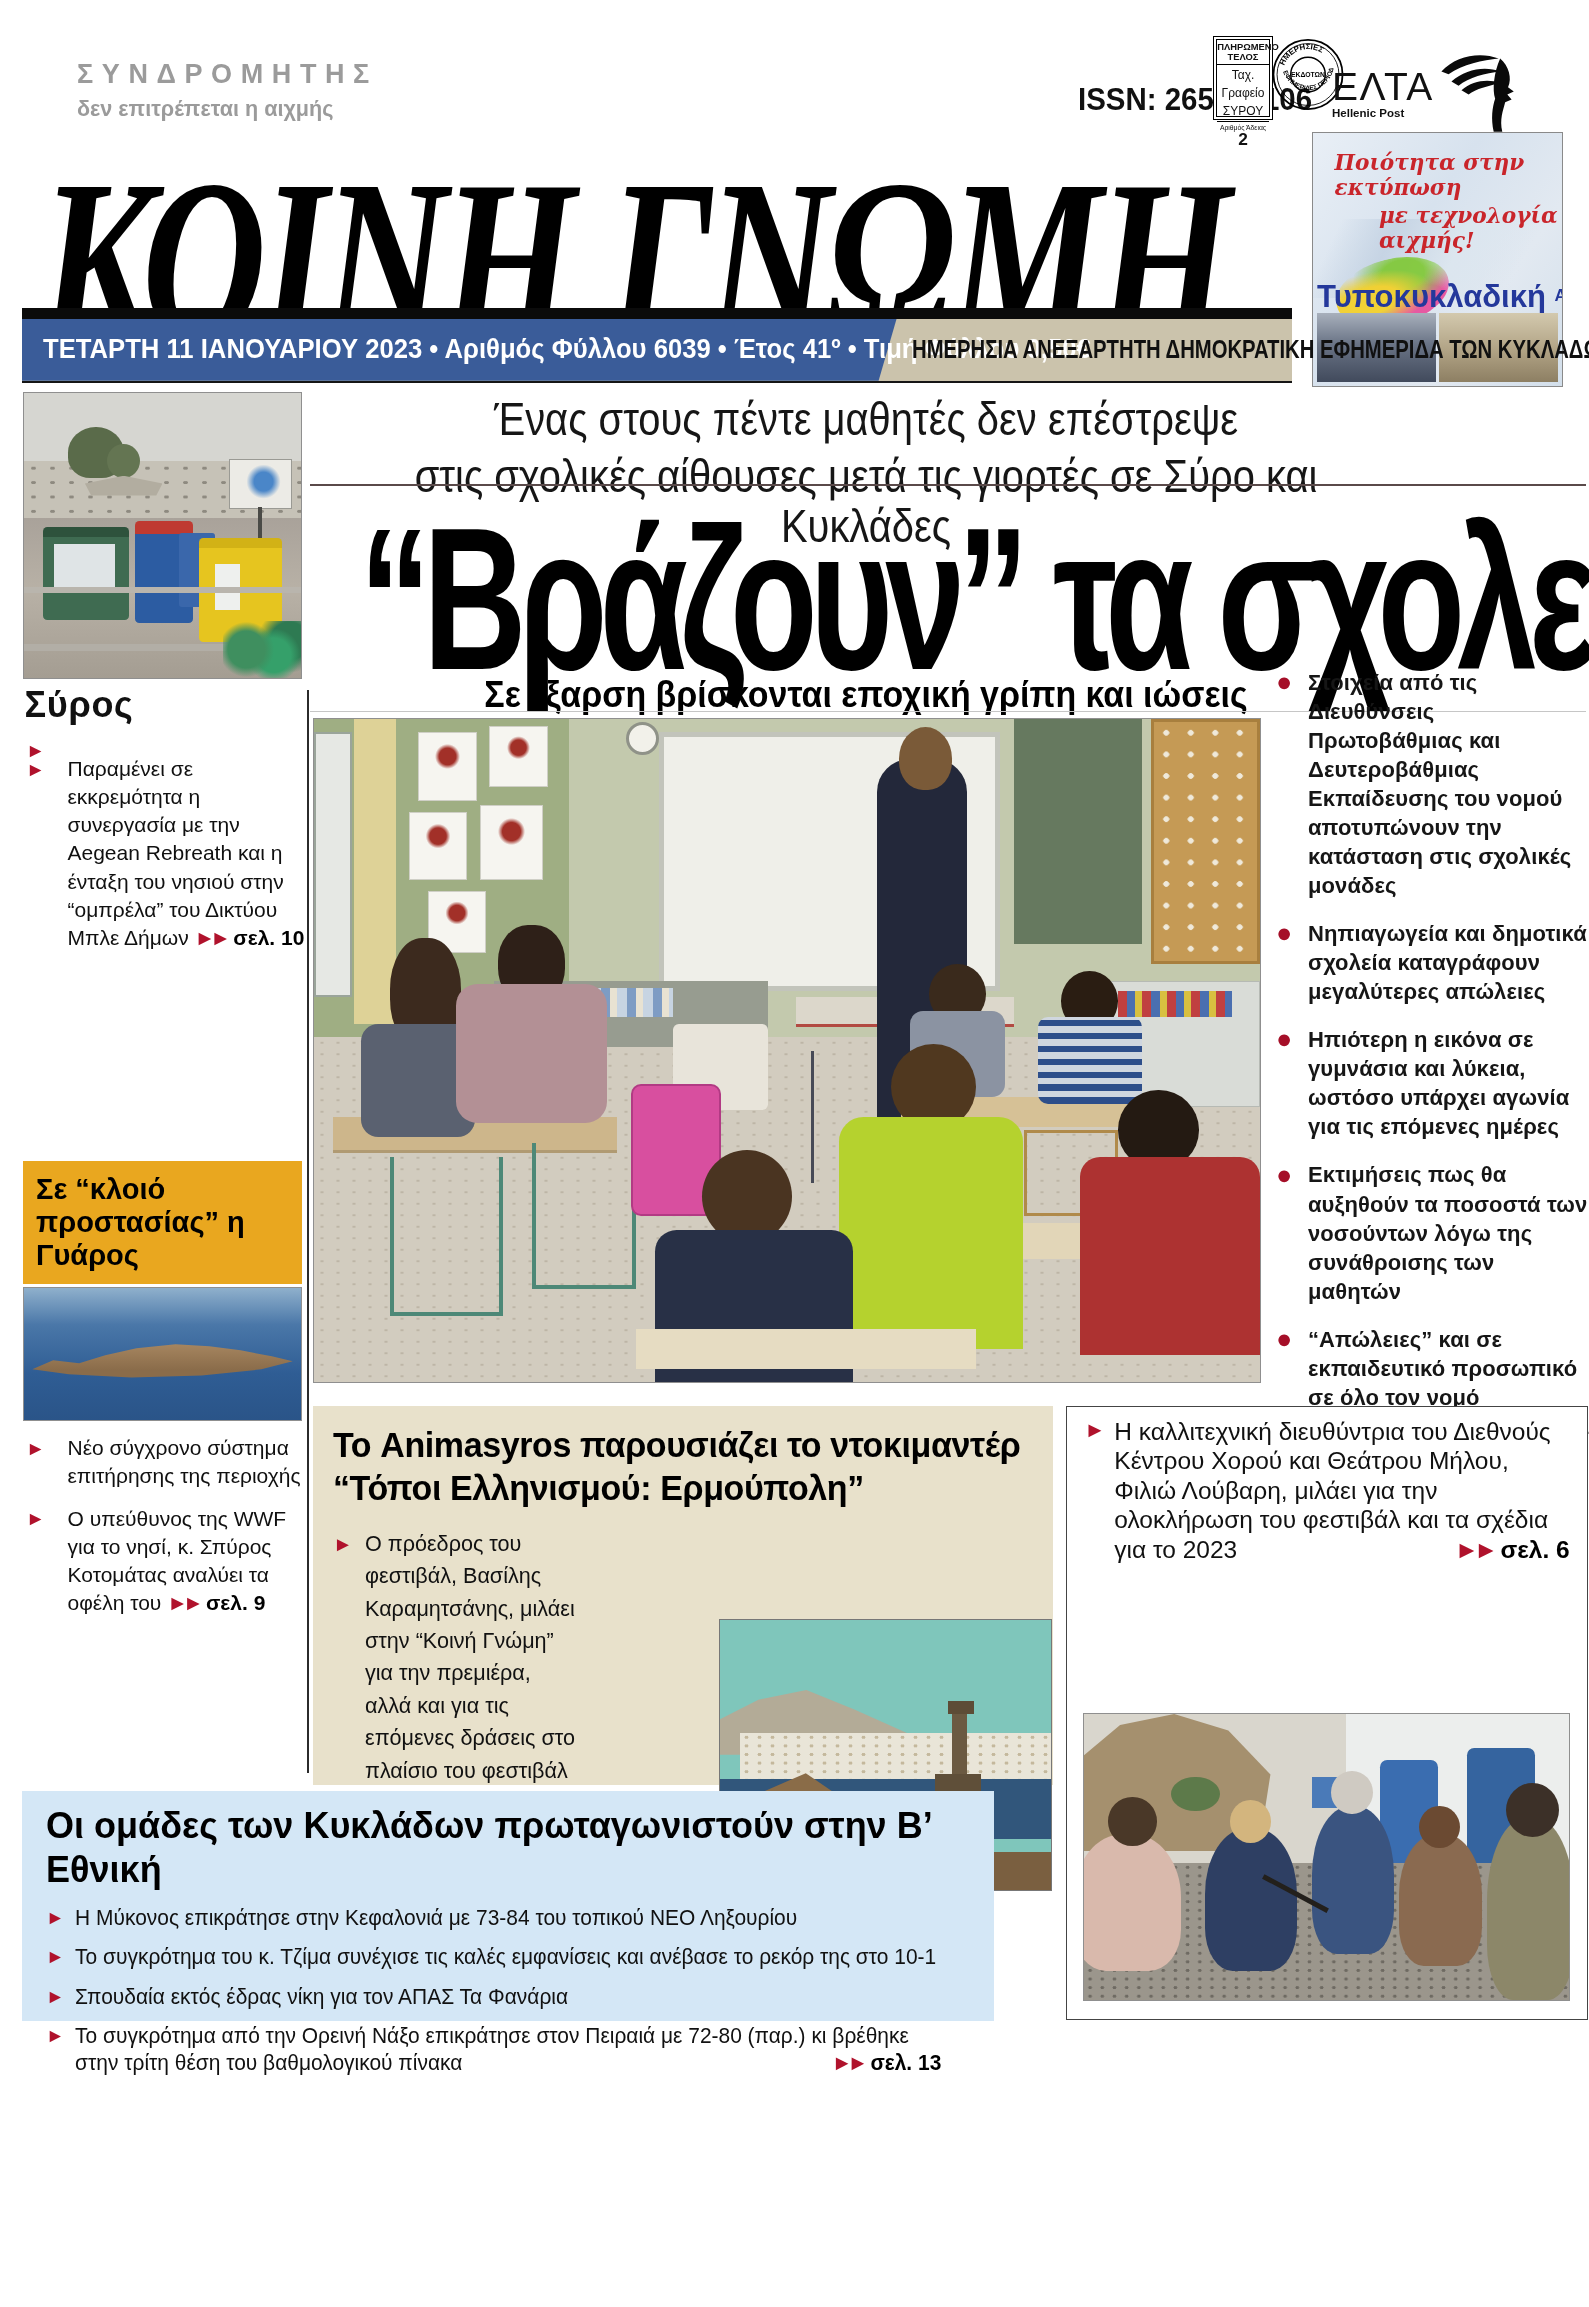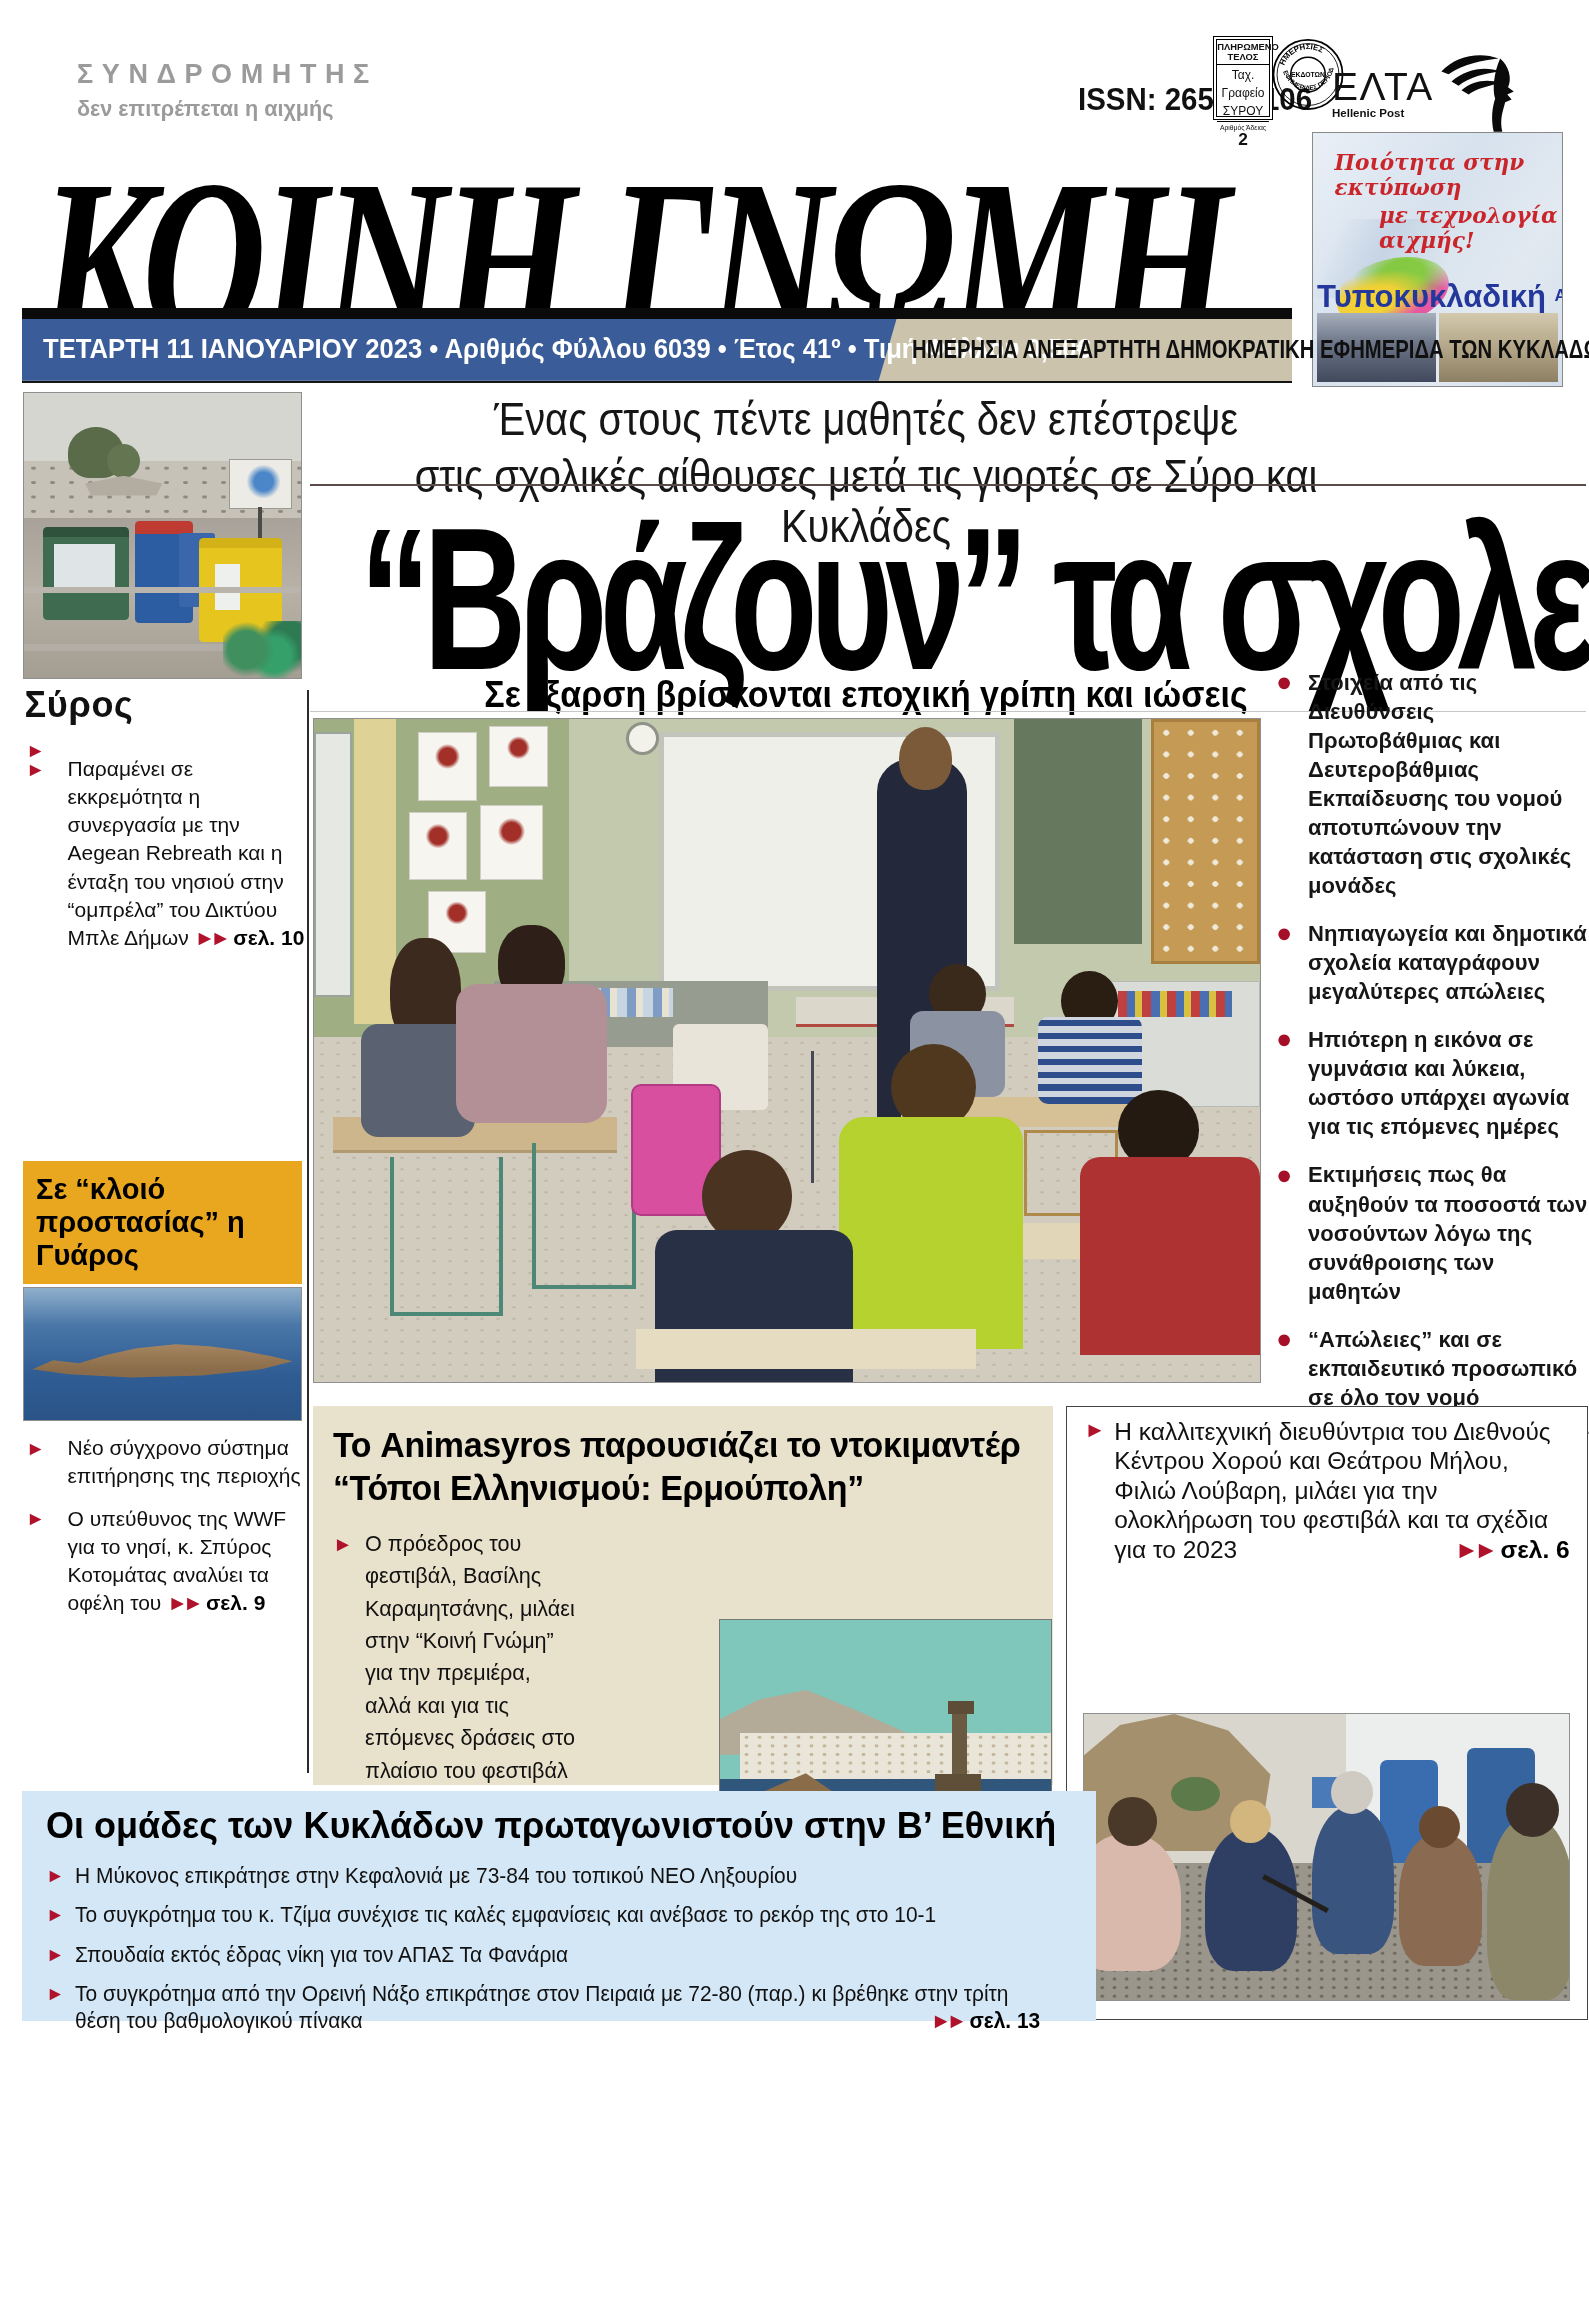--- a/index.html
+++ b/index.html
@@ -219,21 +219,21 @@
   .anima-bullet > .arr{position:absolute;left:0;top:1.4px;font-size:20px;}
 
   
   .fest{left:1066px;top:1406px;width:522px;height:614px;border:1.4px solid #444;background:#fff;box-sizing:border-box;}
   .fest-head{margin:11.5px;background:#2e5fa6;color:#fff;padding:11.5px 19px;font-size:38px;font-weight:800;line-height:1.25;letter-spacing:-0.4px;}
   .fest-bullet{position:relative;margin:10px 17.3px 0 17.3px;padding-left:30px;font-size:24.5px;line-height:1.2;font-weight:500;}
   .fest-bullet > .arr{position:absolute;left:0;top:0;font-size:21.6px;}
   .fest-bullet .pg{float:right;}
 
   
-  .sports{left:21.6px;top:1791px;width:1074px;height:230px;background:#d4e7f6;box-sizing:border-box;padding:13px 24.5px;}
+  .sports{left:21.6px;top:1791px;width:972px;height:230px;background:#d4e7f6;box-sizing:border-box;padding:13px 24.5px;}
   .sports-title{font-size:36px;font-weight:800;transform:scaleY(1.04);transform-origin:left top;color:#000;}
   .sports-bullets{margin-top:17.3px;}
   .sb{position:relative;padding-left:30px;font-size:21.6px;font-weight:500;line-height:1.25;margin-bottom:12.2px;
       transform:scaleX(.97);transform-origin:left top;}
   .sb > .arr{position:absolute;left:0;top:0;font-size:19.4px;}
   .sb .pg{float:right;}
 
   
   .banner{left:21.6px;top:2043px;width:1564px;height:257px;border:1.4px solid #555;background:#fff;box-sizing:border-box;overflow:hidden;}
   .bn-title{position:absolute;left:173px;top:26px;width:1375px;text-align:center;font-size:89px;font-weight:800;color:#1d2b4c;

